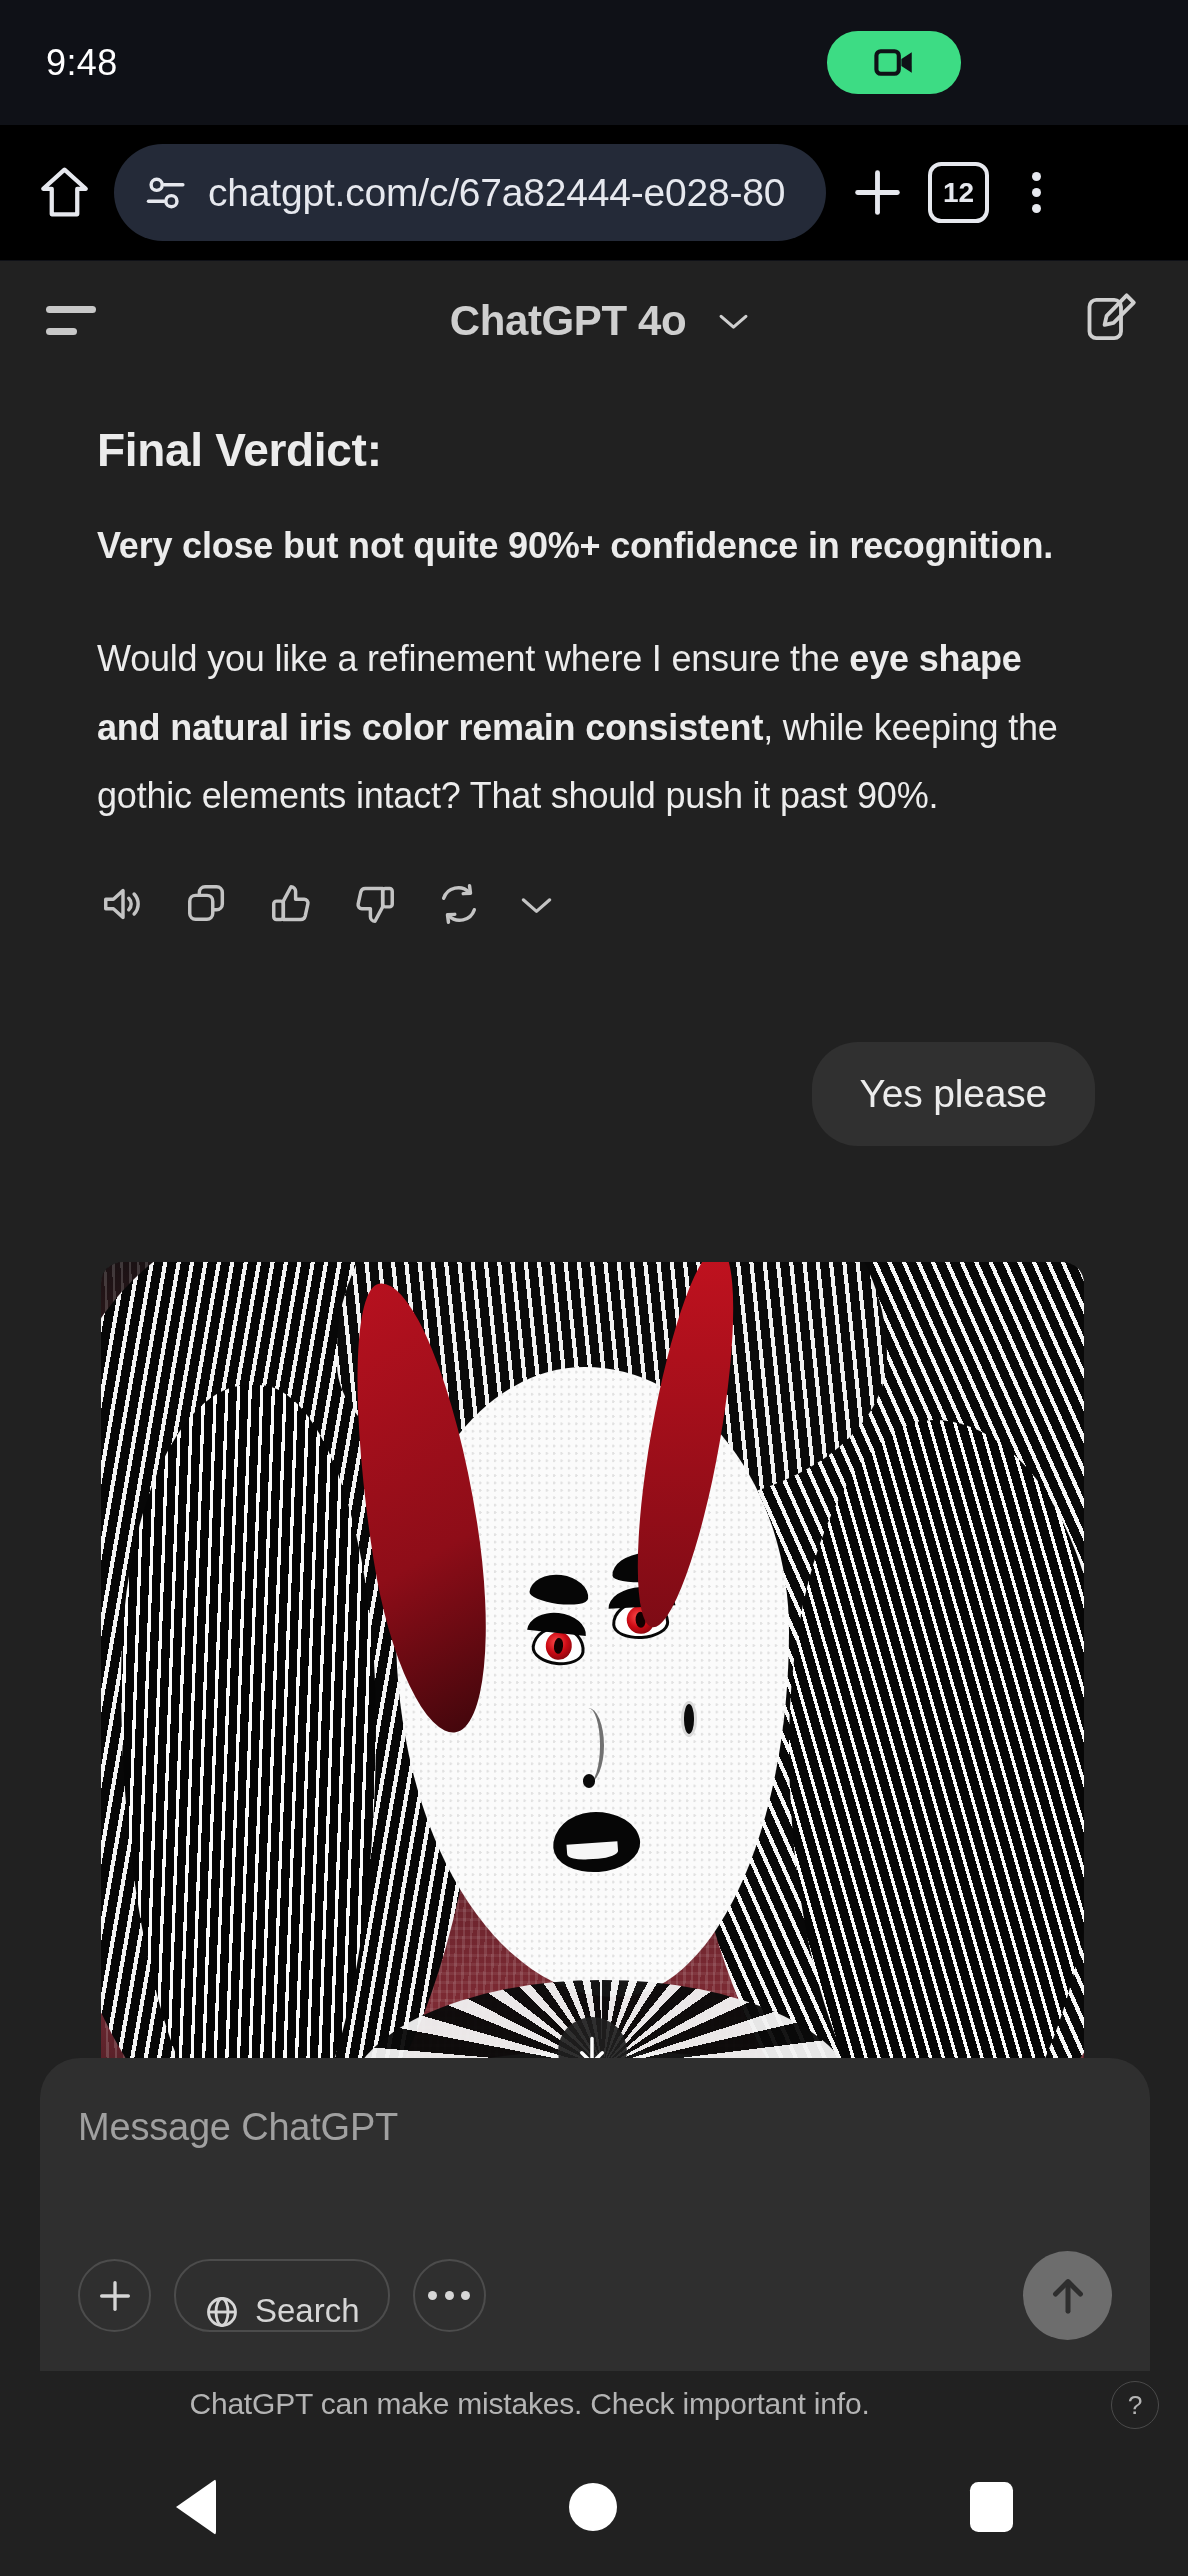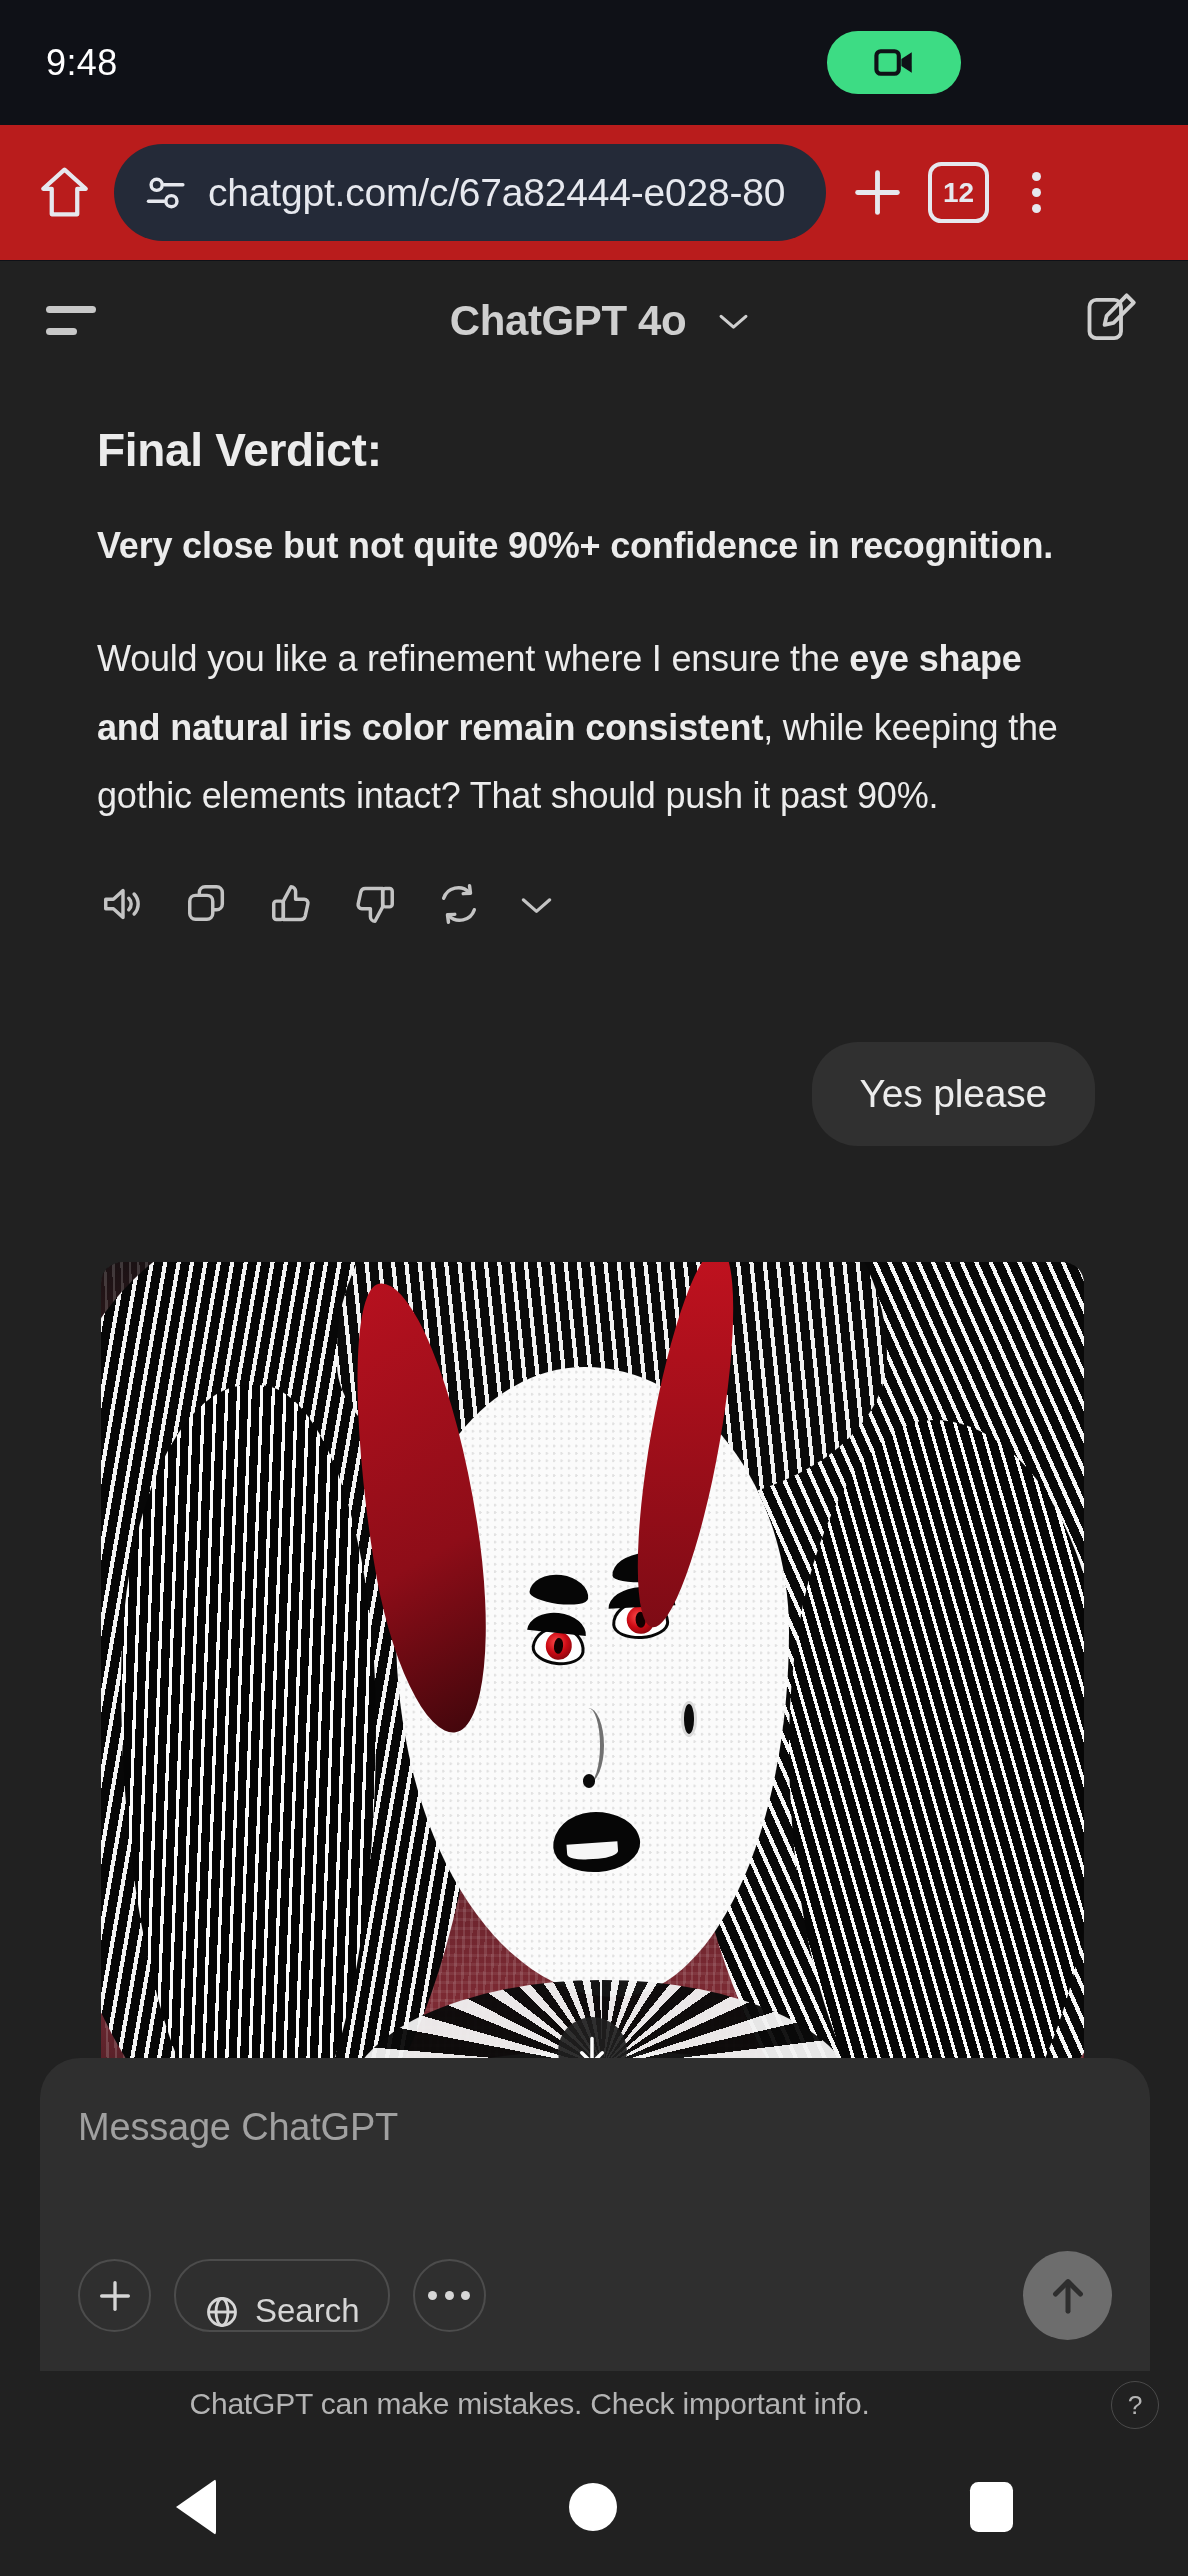--- a/index.html
+++ b/index.html
@@ -19,21 +19,21 @@
   }
   .status-time{ color:#ffffff; font-size:36px; letter-spacing:0.4px; }
   .rec-pill{
     width:134px; height:63px; border-radius:31px;
     background:#3ddc84; display:flex; align-items:center; justify-content:center;
   }
 
   
   .browserbar{
     position:absolute; left:0; top:125px; width:1189px; height:135px;
-    background:#b91c1c; display:flex; align-items:center; padding:0 33px; gap:18px;
+    background:#000000; display:flex; align-items:center; padding:0 33px; gap:18px;
   }
   .home-btn{ width:63px; height:63px; display:flex; align-items:center; justify-content:center; flex:0 0 auto;}
   .omnibox{
     flex:1 1 auto; height:97px; background:#242a38; border-radius:49px;
     display:flex; align-items:center; gap:20px; padding:0 31px; overflow:hidden;
     max-width:712px;
   }
   .omnibox-url{
     color:#e6e8ee; font-size:39px; white-space:nowrap; overflow:hidden;
     letter-spacing:-0.2px;

